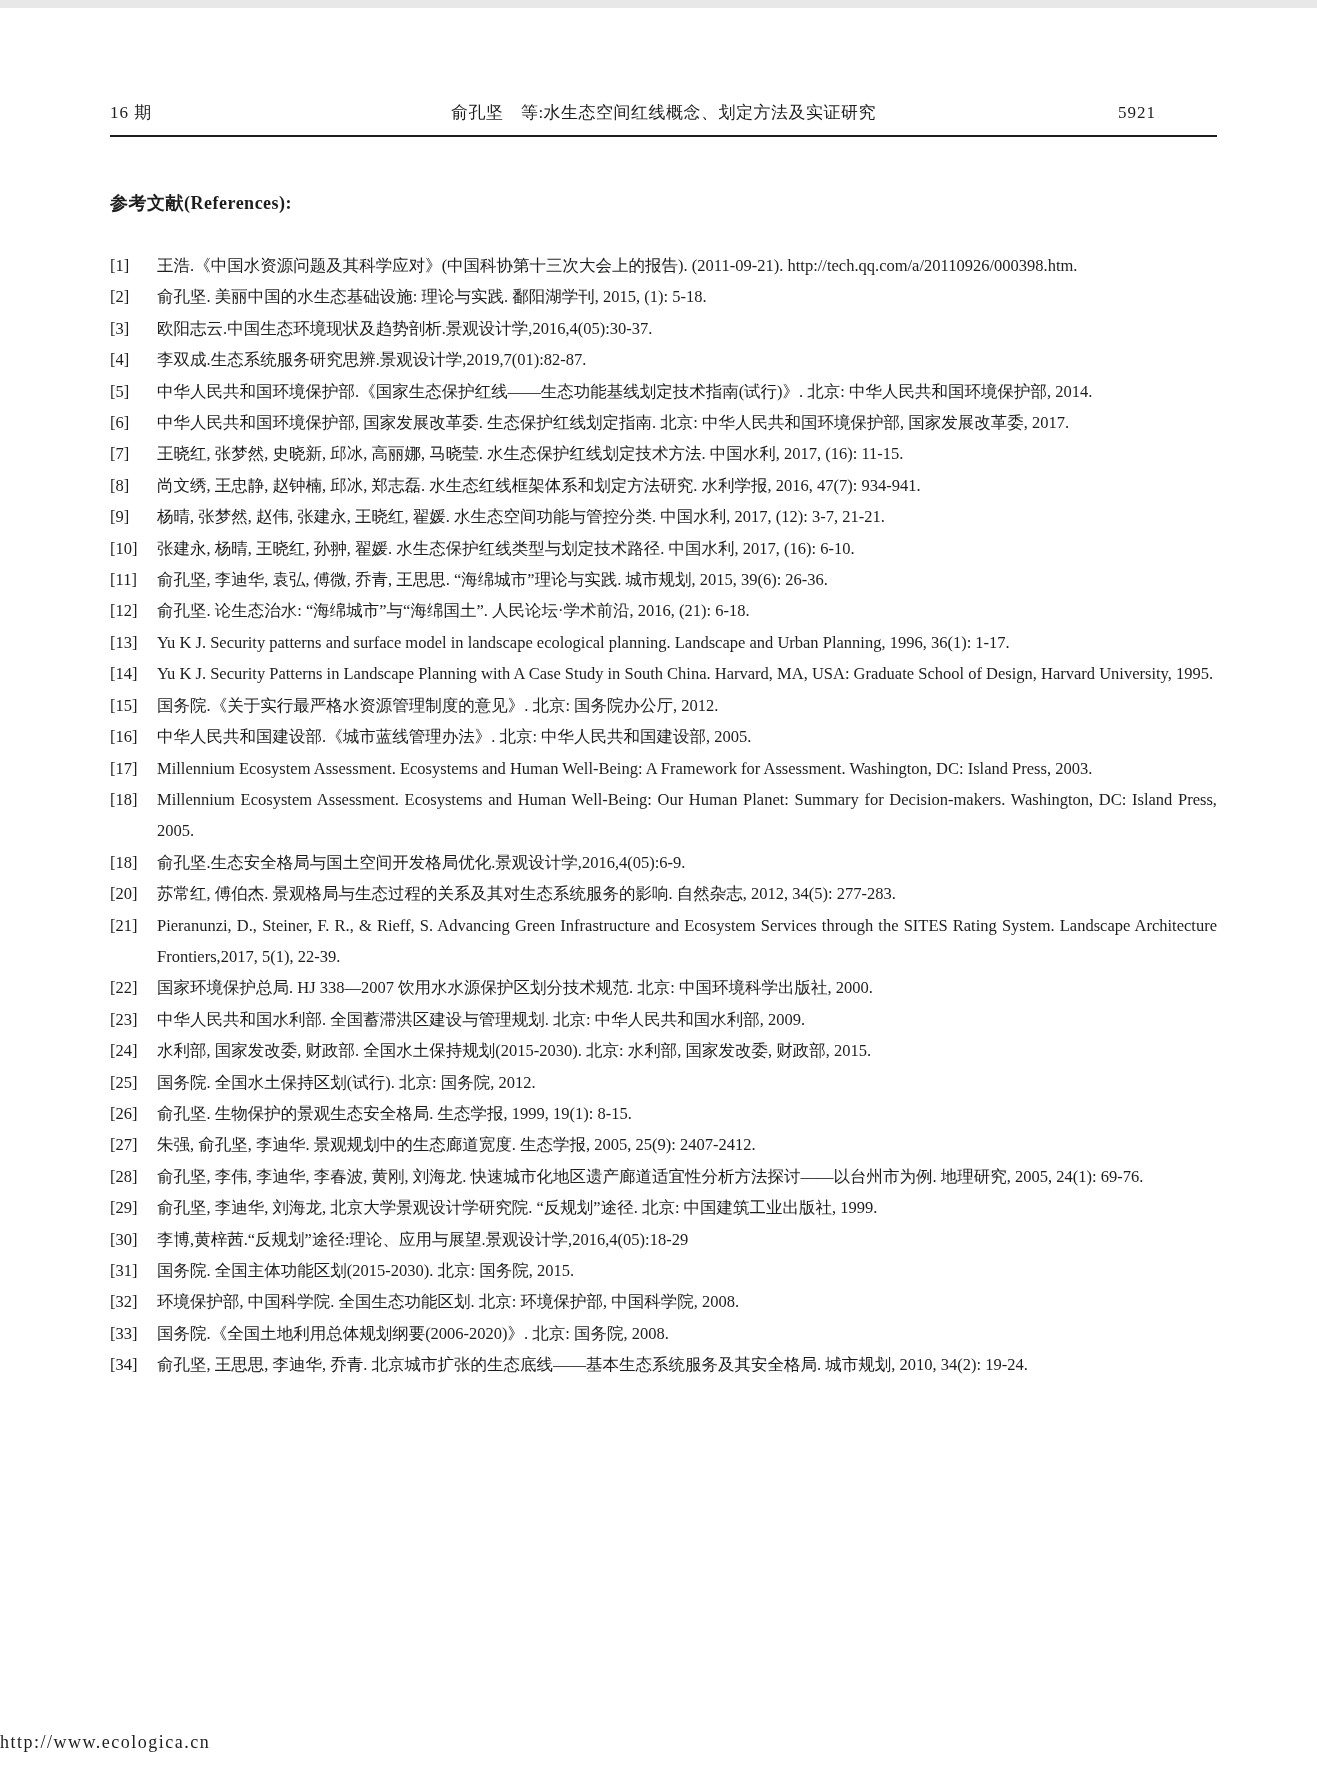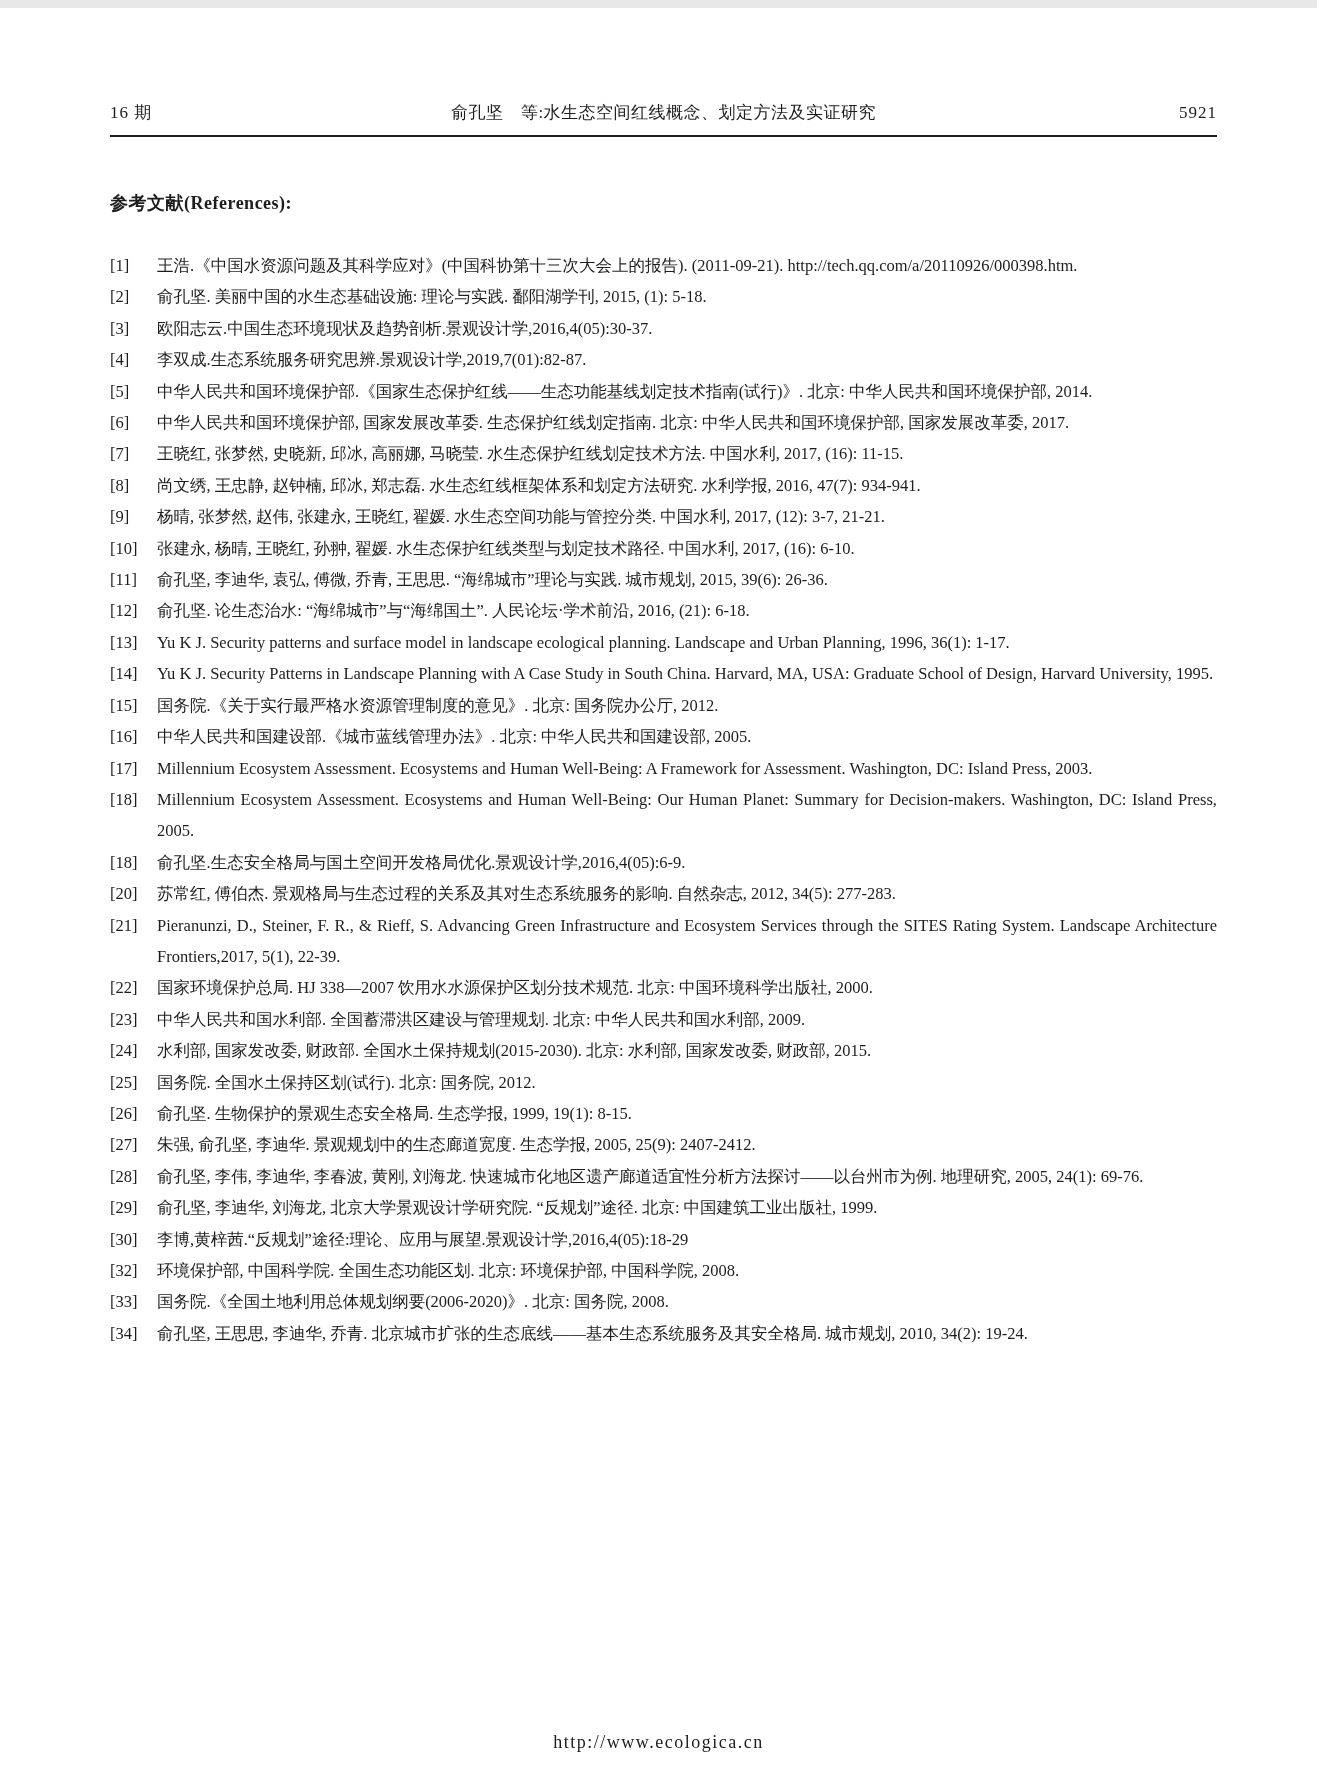--- a/index.html
+++ b/index.html
@@ -22,21 +22,21 @@
     right: 100px;
     display: flex;
     align-items: baseline;
     font-size: 17px;
     line-height: 24px;
     padding-bottom: 10px;
     border-bottom: 2px solid #1d1d1d;
   }
   .header-issue { flex: 0 0 160px; text-align: left; letter-spacing: 1px; }
   .header-title { flex: 1 1 auto; text-align: center; letter-spacing: 0.5px; }
-  .header-page  { flex: 0 0 160px; text-align: right; letter-spacing: 1px; }
+  .header-page  { flex: 0 0 160px; text-align: center; letter-spacing: 1px; }
   
   .refs-heading {
     position: absolute;
     top: 183px;
     left: 110px;
     font-size: 18px;
     font-weight: bold;
     letter-spacing: 0.5px;
   }
   
@@ -59,21 +59,21 @@
     flex: 1 1 auto;
     text-align: justify;
     word-break: break-word;
   }
   
   .page-footer {
     position: absolute;
     top: 1724px;
     left: 0;
     width: 100%;
-    text-align: center;
+    text-align: left;
     font-size: 18px;
     letter-spacing: 1.5px;
   }
 </style>
 </head>
 <body>
 
 <div class="page">
 
   <div class="page-header">
@@ -229,20 +229,24 @@
       <div class="ref-item">
         <span class="ref-num">[29]</span>
         <span class="ref-text">俞孔坚, 李迪华, 刘海龙, 北京大学景观设计学研究院. “反规划”途径. 北京: 中国建筑工业出版社, 1999.</span>
       </div>
 
       <div class="ref-item">
         <span class="ref-num">[30]</span>
         <span class="ref-text">李博,黄梓茜.“反规划”途径:理论、应用与展望.景观设计学,2016,4(05):18-29</span>
       </div>
 
+      <div class="ref-item">
+        <span class="ref-num">[31]</span>
+        <span class="ref-text">国务院. 全国主体功能区划(2015-2030). 北京: 国务院, 2015.</span>
+      </div>
 
       <div class="ref-item">
         <span class="ref-num">[32]</span>
         <span class="ref-text">环境保护部, 中国科学院. 全国生态功能区划. 北京: 环境保护部, 中国科学院, 2008.</span>
       </div>
 
       <div class="ref-item">
         <span class="ref-num">[33]</span>
         <span class="ref-text">国务院.《全国土地利用总体规划纲要(2006-2020)》. 北京: 国务院, 2008.</span>
       </div>

